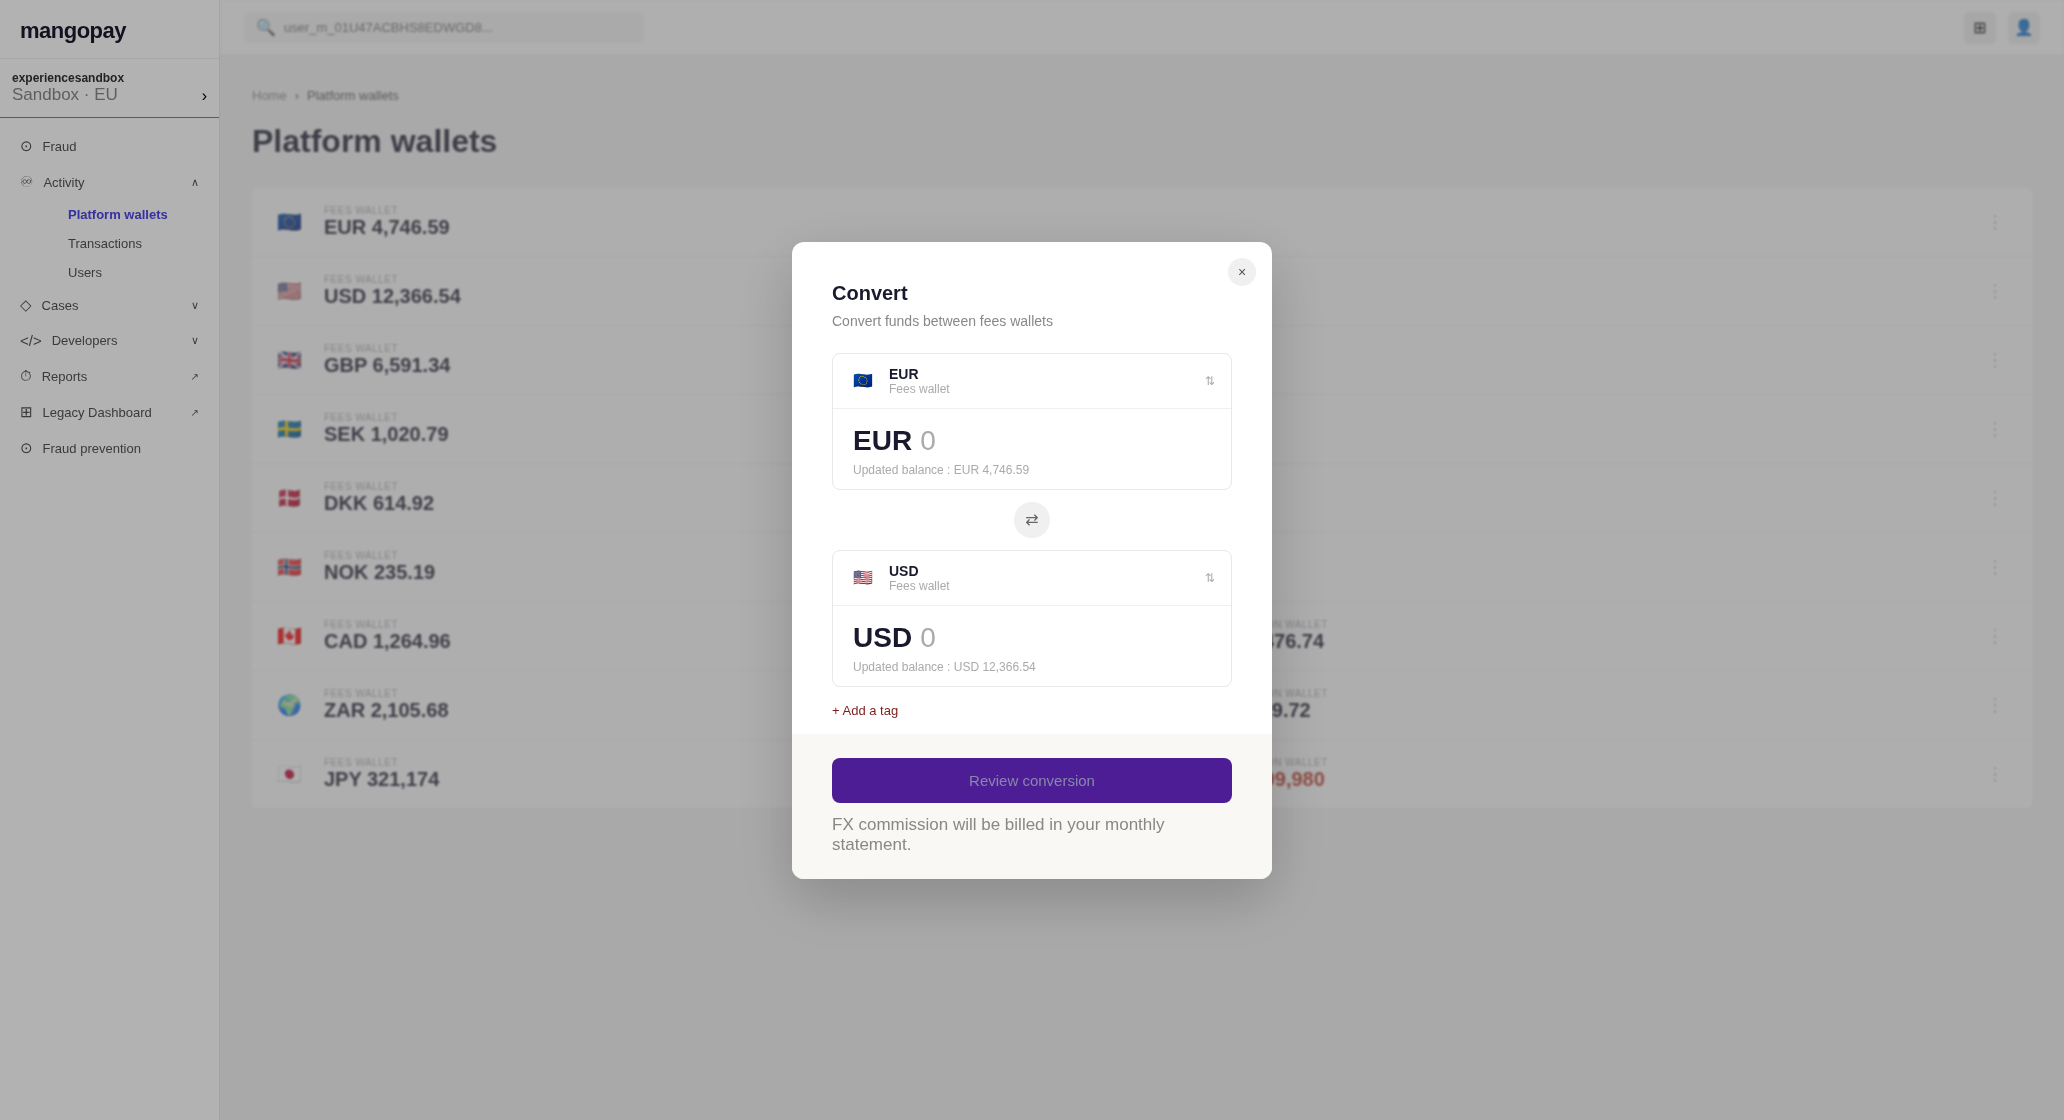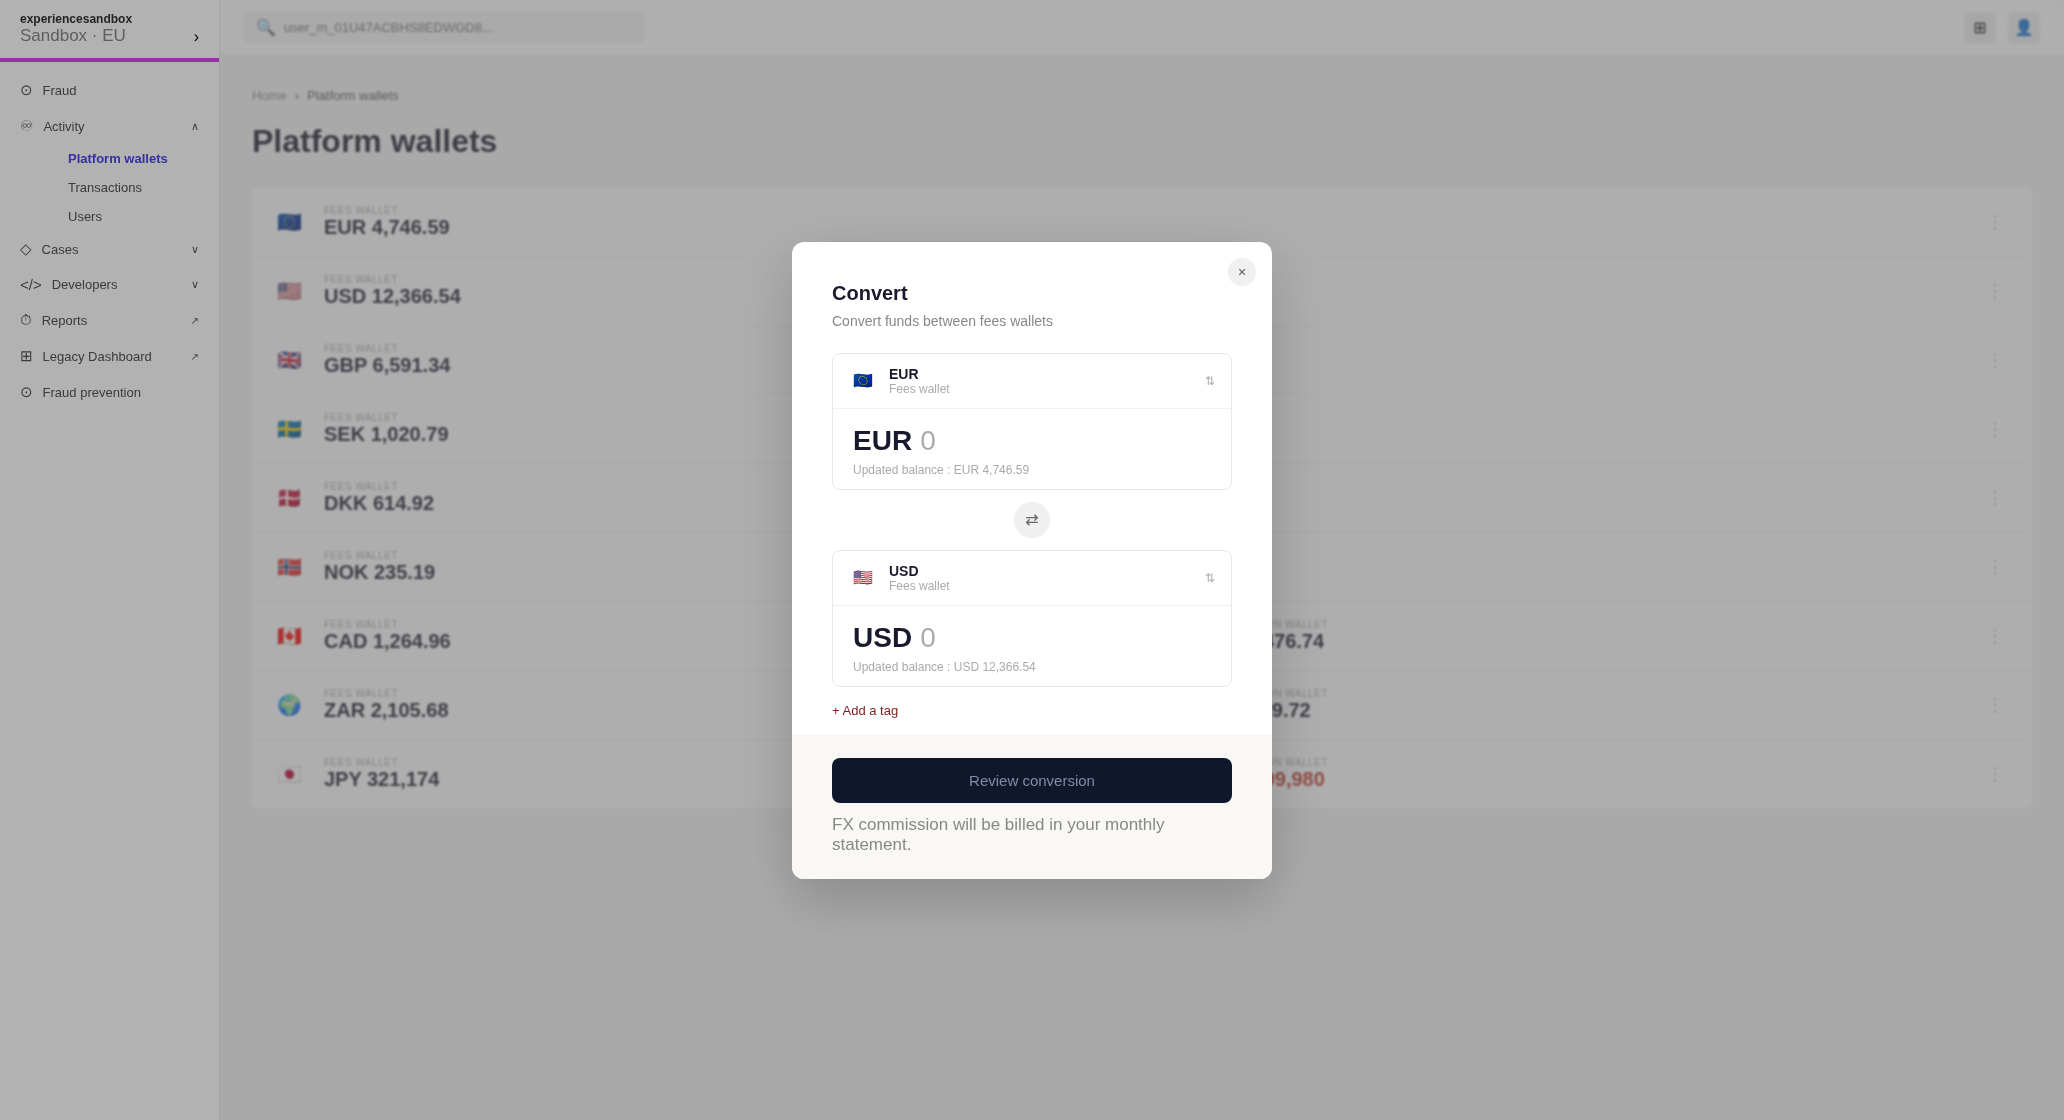--- a/index.html
+++ b/index.html
@@ -7,21 +7,21 @@
 
     
     .sidebar {
       position: fixed; left: 0; top: 0; width: 220px; height: 100%; background: #fff; border-right: 1px solid #e8e8e8; z-index: 10;
     }
     .sidebar-logo {
       padding: 18px 20px 14px; border-bottom: 1px solid #f0f0f0;
     }
     .sidebar-logo span { font-size: 22px; font-weight: 700; color: #1a1a2e; letter-spacing: -0.5px; }
     .sidebar-account {
-      padding: 12px 20px; border-bottom: 4px solid #d946ef; display: flex; align-items: flex-end; justify-content: space-between;
+      padding: 12px 12px; border-bottom: 1px solid #d946ef; display: flex; align-items: flex-end; justify-content: space-between;
     }
     .sidebar-account-name { font-size: 12px; font-weight: 600; color: #333; }
     .sidebar-account-sub { font-size: 17px; color: #888; }
     .sidebar-nav { padding: 10px 0; }
     .sidebar-item {
       display: flex; align-items: center; gap: 10px; padding: 9px 20px; cursor: pointer; font-size: 13px; color: #555;
     }
     .sidebar-item .icon { font-size: 15px; }
     .sidebar-sub-item {
       padding: 7px 20px 7px 68px; font-size: 13px; color: #555; cursor: pointer;
@@ -101,31 +101,34 @@
     }
 
     
     .add-tag { font-size: 13px; color: #7f1d1d; margin: 16px 0; cursor: pointer; }
 
     
     .modal-footer {
       background: #faf8f5; margin: 0 -40px; padding: 24px 40px; margin-top: 16px;
     }
     .review-btn {
-      width: 100%; padding: 14px; background: #0f172a; border: none; border-radius: 8px; font-size: 15px; font-weight: 500; color: #8888aa; cursor: not-allowed; margin-bottom: 12px;
+      width: 100%; padding: 14px; background: #4c1d95; border: none; border-radius: 8px; font-size: 15px; font-weight: 500; color: #8888aa; cursor: not-allowed; margin-bottom: 12px;
     }
     .fx-note { font-size: 17px; color: #888; text-align: left; }
 
     
     .blurred { filter: blur(1px); opacity: 0.7; }
   </style>
 </head>
 <body>
 
 <div class="sidebar">
+  <div class="sidebar-logo">
+    <span>mangopay</span>
+  </div>
   <div class="sidebar-account">
     <div>
       <div class="sidebar-account-name">experiencesandbox</div>
       <div class="sidebar-account-sub">Sandbox · EU</div>
     </div>
     <span>›</span>
   </div>
   <div class="sidebar-nav">
     <div class="sidebar-item">
       <span class="icon">⊙</span>

